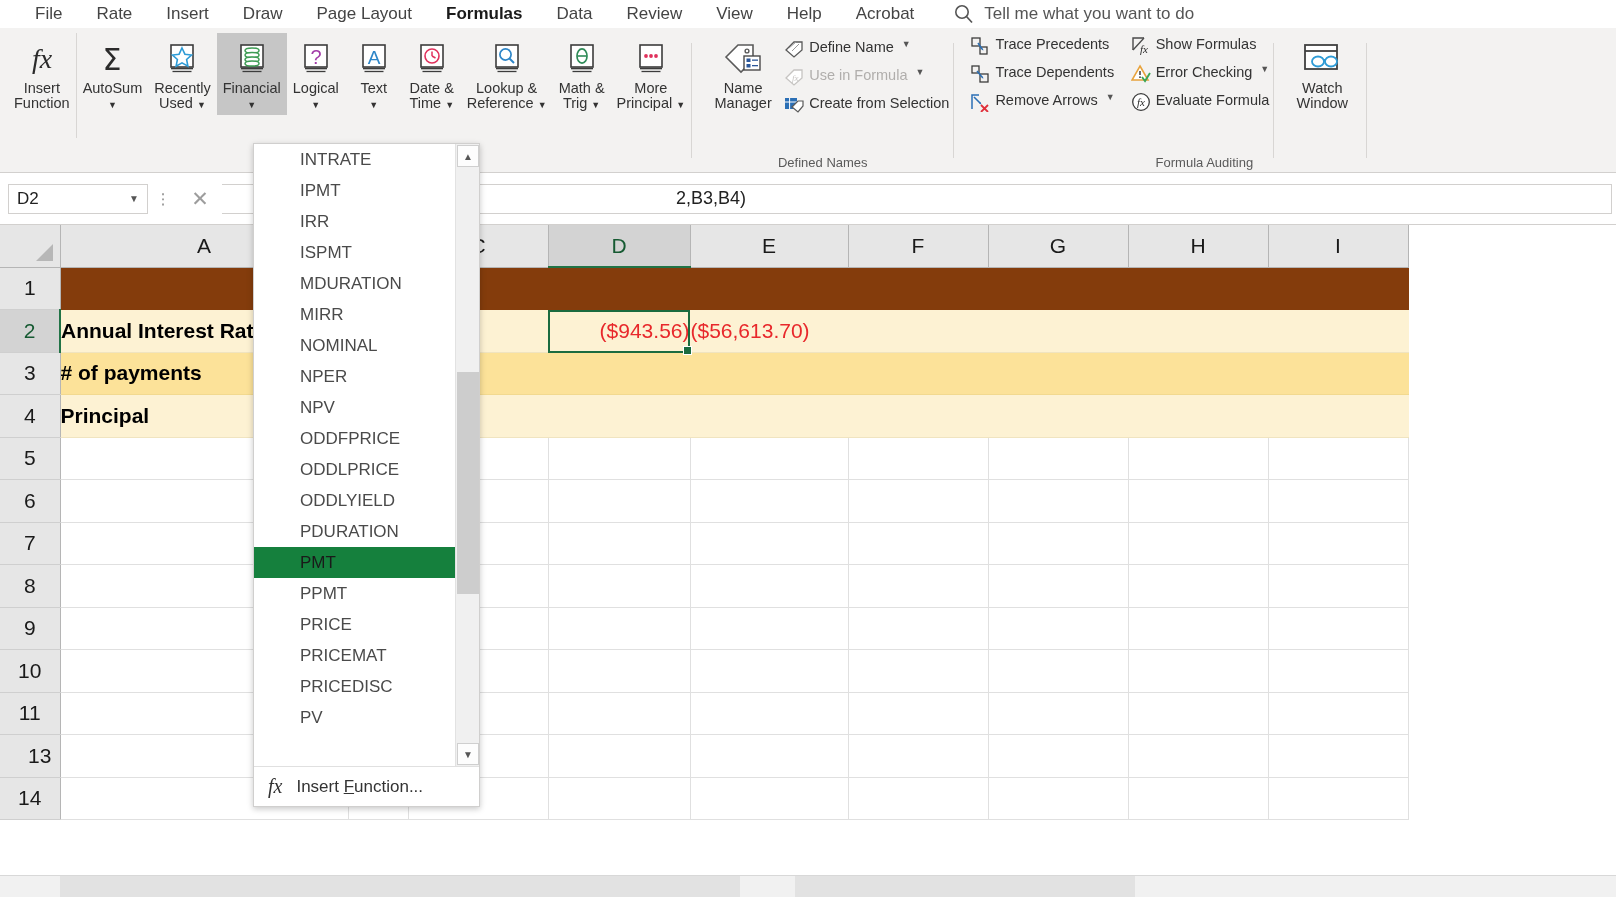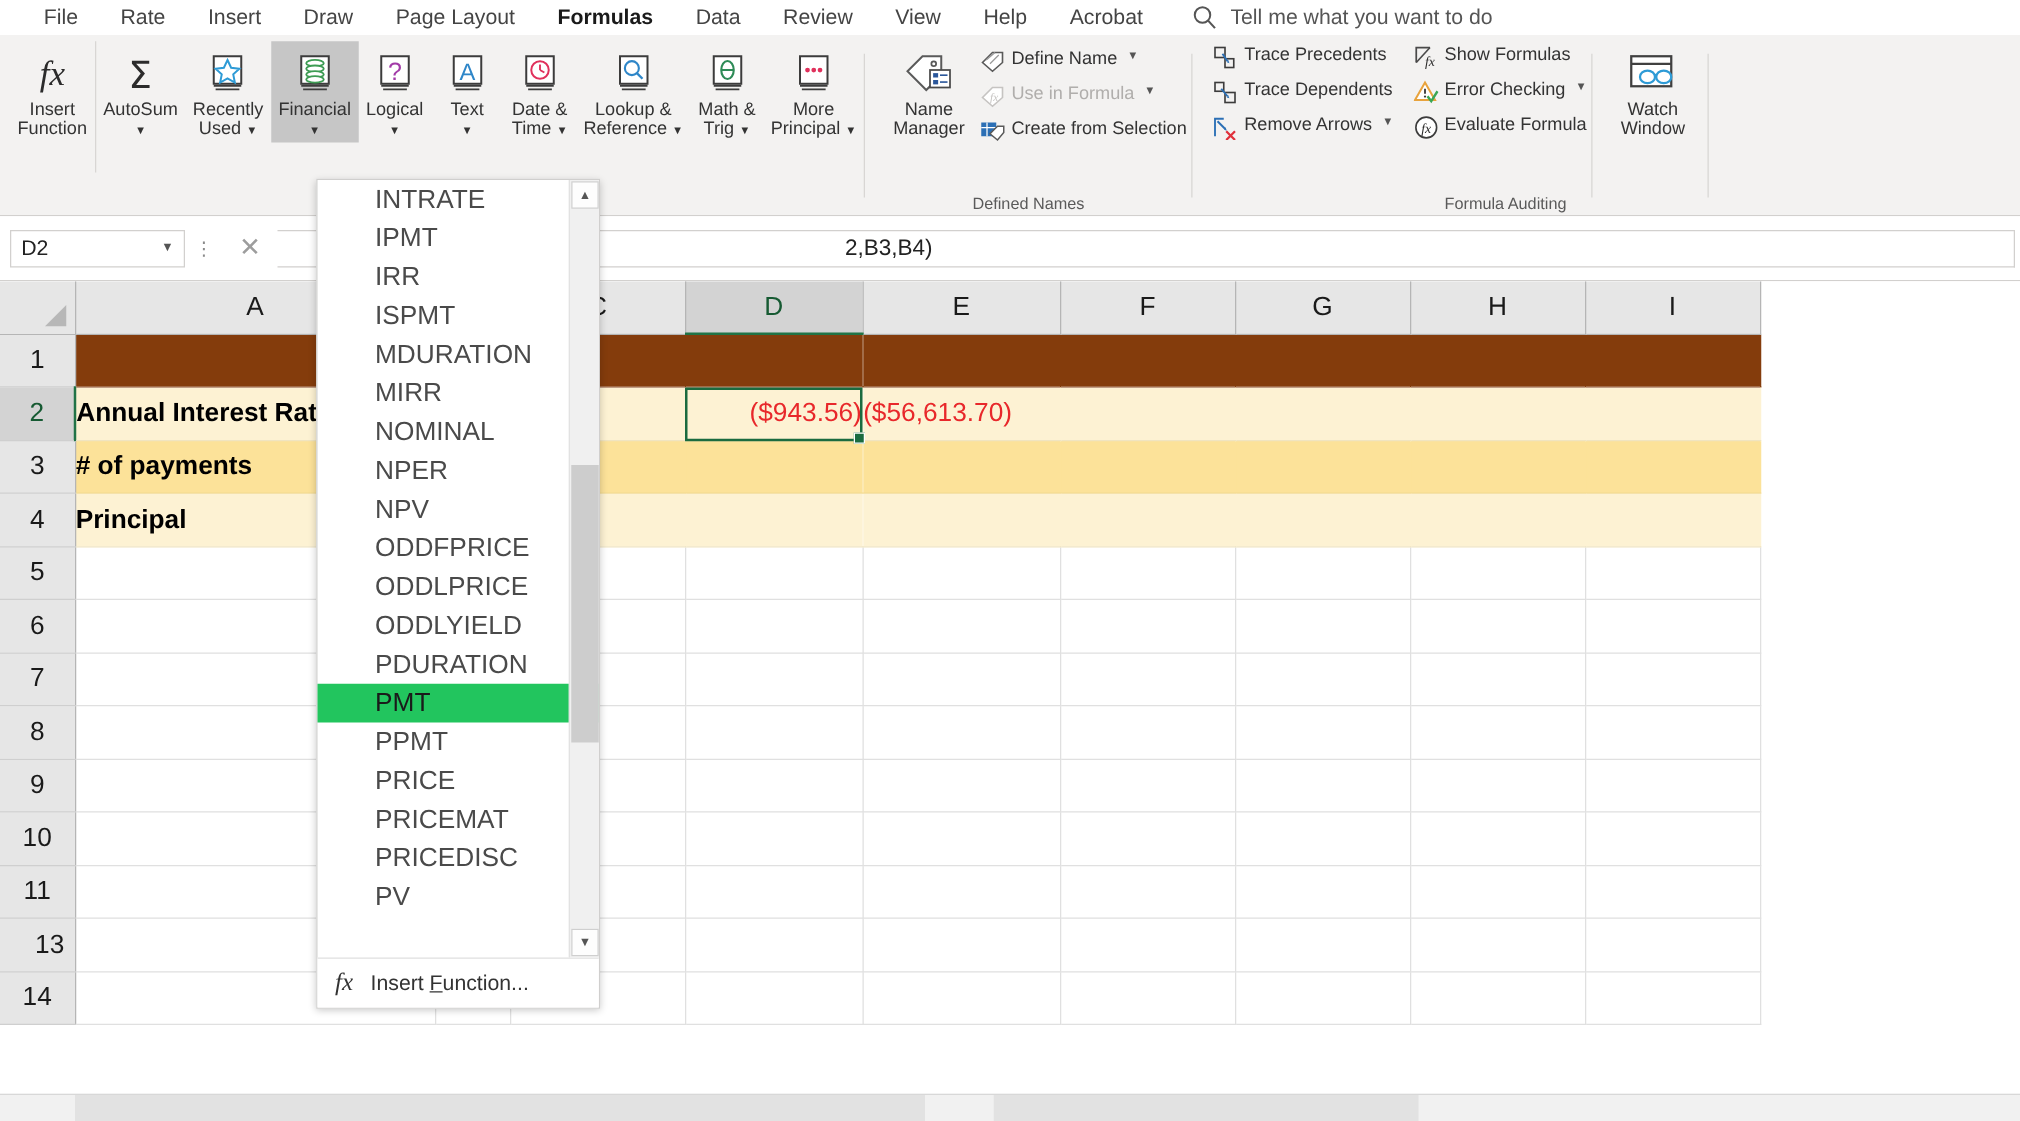--- a/index.html
+++ b/index.html
@@ -125,23 +125,23 @@
 
   
   #dropdown {
     position:absolute; left:253px; top:143px; width:227px;
     background:#ffffff; border:1px solid #d0cfce;
     box-shadow:0 2px 6px rgba(0,0,0,.22); z-index:40;
   }
   #ddlist { position:relative; height:622px; }
   .dditem {
     height:31px; line-height:31px; padding-left:46px;
-    font-size:21px; color:#4a4a4a; white-space:nowrap; cursor:default;
-  }
-  .dditem.hi { background:#22c55e; color:#1a1a1a; }
+    font-size:17px; color:#4a4a4a; white-space:nowrap; cursor:default;
+  }
+  .dditem.hi { background:#15803d; color:#1a1a1a; }
   #ddscroll {
     position:absolute; right:0; top:0; width:24px; height:622px;
     background:#f0f0f0; border-left:1px solid #e2e2e2;
   }
   .ddarrow {
     position:absolute; left:1px; width:22px; height:22px; background:#fdfdfd;
     border:1px solid #cfcfcf; display:flex; align-items:center; justify-content:center;
     font-size:10px; color:#555;
   }
   #ddthumb { position:absolute; left:1px; width:22px; background:#cdcdcd; }

